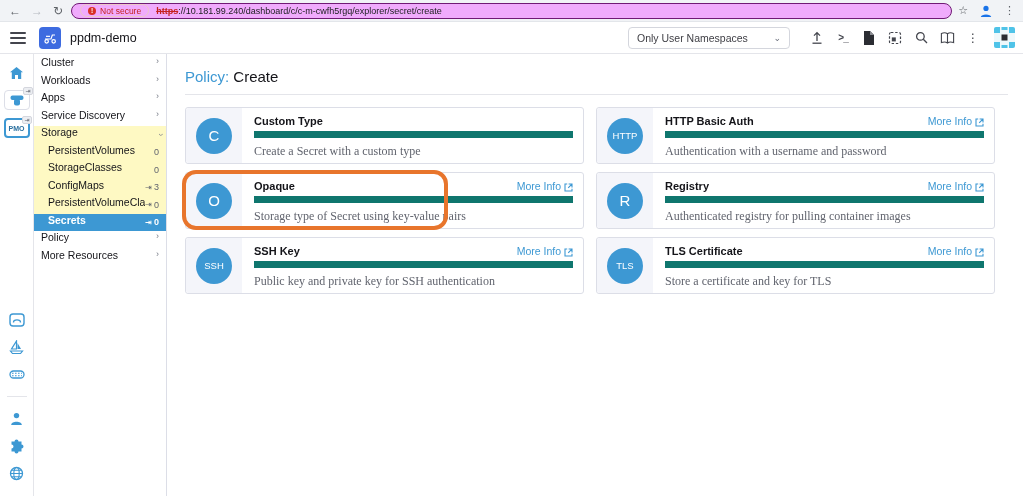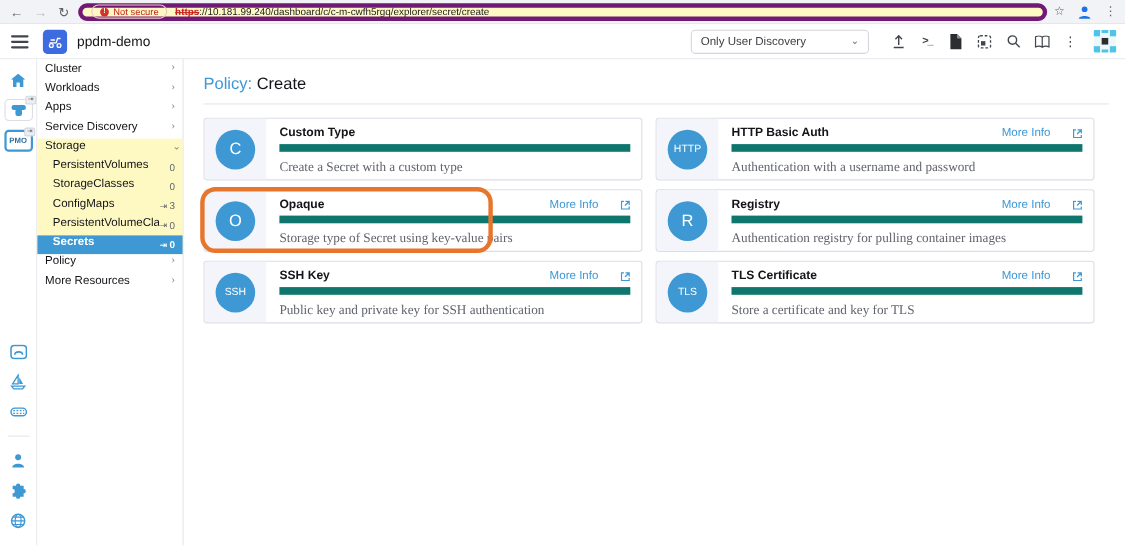--- a/index.html
+++ b/index.html
@@ -4,21 +4,21 @@
 <style>
   * { margin:0; padding:0; box-sizing:border-box; }
   html,body { width:1023px; height:496px; }
   body { font-family:"Liberation Sans","DejaVu Sans",sans-serif; background:#fff; color:#141419; overflow:hidden; }
   .page { position:relative; width:1023px; height:496px; background:#fff; }
 
   
   .browser-bar { position:absolute; left:0; top:0; width:1023px; height:22px; background:#f1f3f6; display:flex; align-items:center; border-bottom:1px solid #e3e6ea; }
   .nav-btns { display:flex; align-items:center; gap:10px; padding:0 8px 0 9px; color:#5f6368; font-size:12px; }
   .nav-btns .disabled { color:#b6bac0; }
-  .omnibox { flex:1; height:16px; background:#fef9c3; border:4px solid #701a75; border-radius:8px; display:flex; align-items:center; padding:0 8px; margin-right:6px; }
+  .omnibox { flex:1; height:16px; background:#f0abfc; border:1px solid #701a75; border-radius:8px; display:flex; align-items:center; padding:0 8px; margin-right:6px; }
   .sec-badge { display:inline-flex; align-items:center; gap:4px; border:1px solid #ecc8c5; border-radius:8px; padding:0 7px; height:13px; color:#c5221f; font-size:8.5px; margin-right:7px; white-space:nowrap; }
   .sec-dot { width:8px; height:8px; border-radius:50%; background:#d93025; color:#fff; font-size:6.5px; line-height:8px; text-align:center; font-weight:bold; }
   .url-text { font-size:9px; color:#202124; white-space:nowrap; overflow:hidden; }
   .url-scheme { color:#c5221f; text-decoration:line-through; font-weight:bold; }
   .browser-right { display:flex; align-items:center; gap:11px; padding-right:8px; color:#5f6368; font-size:11px; }
   .profile-ico svg { display:block; }
 
   
   .app-header { position:absolute; left:0; top:22px; width:1023px; height:32px; background:#fff; border-bottom:1px solid #e4e5ea; display:flex; align-items:center; }
   .hamburger { width:16px; margin:0 13px 0 10px; cursor:pointer; }
@@ -65,21 +65,21 @@
   .title-action { color:#141419; }
   .title-divider { margin:9px 15px 0 18px; border-bottom:1px solid #e4e5ea; }
   .cards-grid { margin:12px 0 0 18px; width:810px; display:grid; grid-template-columns:1fr 1fr; grid-auto-rows:57px; column-gap:12px; row-gap:8px; grid-auto-flow:row; }
   .type-card { position:relative; border:1px solid #dcdee7; border-radius:3px; background:#fff; display:flex; overflow:visible; cursor:pointer; }
   .card-iconbox { width:56px; background:#f4f5fa; display:flex; align-items:center; justify-content:center; border-radius:3px 0 0 3px; }
   .card-circle { width:36px; height:36px; border-radius:50%; background:#3d98d3; color:#fff; display:flex; align-items:center; justify-content:center; font-size:15px; }
   .card-circle.small { font-size:9.5px; letter-spacing:0; }
   .card-body { flex:1; padding:7px 10px 0 12px; min-width:0; }
   .card-head { display:flex; align-items:flex-start; justify-content:space-between; border-bottom:7px solid #0f766e; padding-bottom:4px; }
   .card-title { font-size:11px; font-weight:bold; color:#141419; }
-  .more-info { font-size:10.5px; color:#3d98d3; display:inline-flex; align-items:center; gap:20px; text-decoration:none; white-space:nowrap; }
+  .more-info { font-size:10.5px; color:#3d98d3; display:inline-flex; align-items:flex-end; gap:3px; text-decoration:none; white-space:nowrap; }
   .card-desc { font-size:12px; color:#61646e; padding-top:6px;font-family:Liberation Serif, serif; }
   .highlight-ring { position:absolute; left:-4px; top:-3px; bottom:-2px; width:266px; border:4px solid #e8752c; border-radius:14px; pointer-events:none; }
 </style>
 </head>
 <body>
 
 <div class="page">
 
   <div class="browser-bar">
     <div class="nav-btns">
@@ -116,21 +116,21 @@
       <svg width="16" height="16" viewBox="0 0 24 24">
           <circle cx="7" cy="17" r="2.6" fill="none" stroke="#fff" stroke-width="1.8"></circle>
           <circle cx="17.5" cy="17" r="2.6" fill="none" stroke="#fff" stroke-width="1.8"></circle>
           <path d="M4.5 13.5 h9 l2-6 h4" fill="none" stroke="#fff" stroke-width="1.8"></path>
           <path d="M6 9.5 h6" stroke="#fff" stroke-width="1.8"></path>
         </svg>
     </div>
     <div class="cluster-name">ppdm-demo</div>
     <div class="header-right">
       <div class="ns-select">
-        <span>Only User Discovery</span>
+        <span>Only User Namespaces</span>
         <span class="chev">⌄</span>
       </div>
       <span class="hdr-ico">
         <svg width="14" height="14" viewBox="0 0 14 14">
             <path d="M7 10 V2 M4 4.6 L7 1.6 L10 4.6" fill="none" stroke="#43454d" stroke-width="1.3"></path>
             <path d="M2.5 12.2 h9" stroke="#43454d" stroke-width="1.3"></path>
           </svg>
       </span>
       <span class="hdr-ico">
           <span class="shell-txt">&gt;_</span>
@@ -377,21 +377,21 @@
         <div class="card-head">
           <span class="card-title">Registry</span>
           <a class="more-info" href="#">
             <span>More Info</span>
             <svg width="9" height="9" viewBox="0 0 9 9">
                   <path d="M3.2 1 H1 V8 H8 V5.8" fill="none" stroke="#3d98d3" stroke-width="1.1"></path>
                   <path d="M4.6 1 H8 V4.4 M8 1 L4.2 4.8" fill="none" stroke="#3d98d3" stroke-width="1.1"></path>
                 </svg>
           </a>
         </div>
-        <div class="card-desc">Authentication registry for pulling container images</div>
+        <div class="card-desc">Authenticated registry for pulling container images</div>
       </div>
     </div>
         <div class="type-card">
       <div class="card-iconbox">
         <div class="card-circle small">SSH</div>
       </div>
       <div class="card-body">
         <div class="card-head">
           <span class="card-title">SSH Key</span>
           <a class="more-info" href="#">

